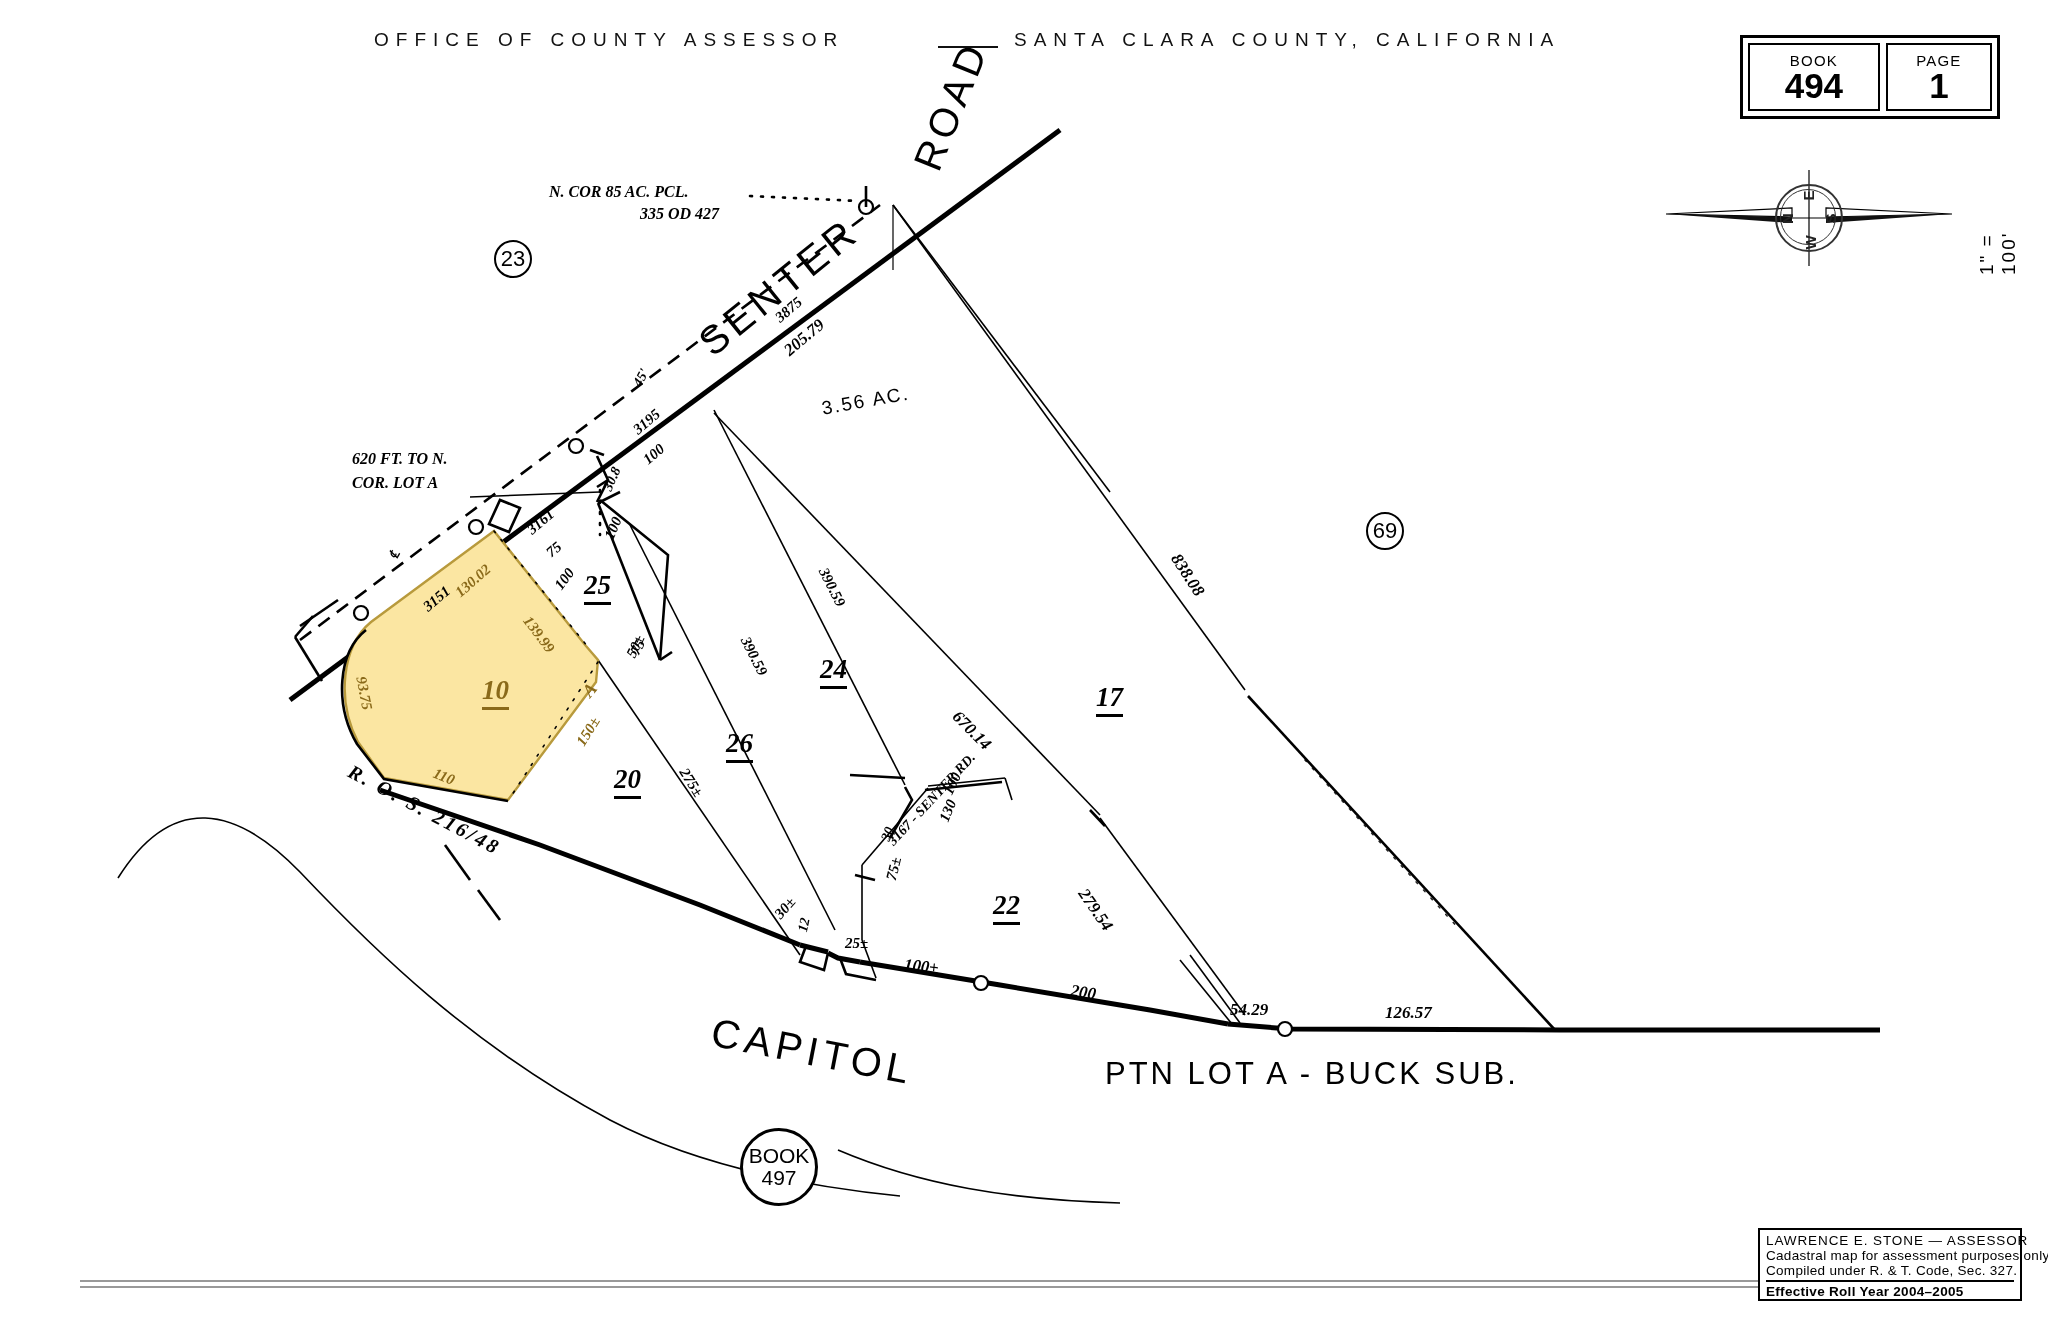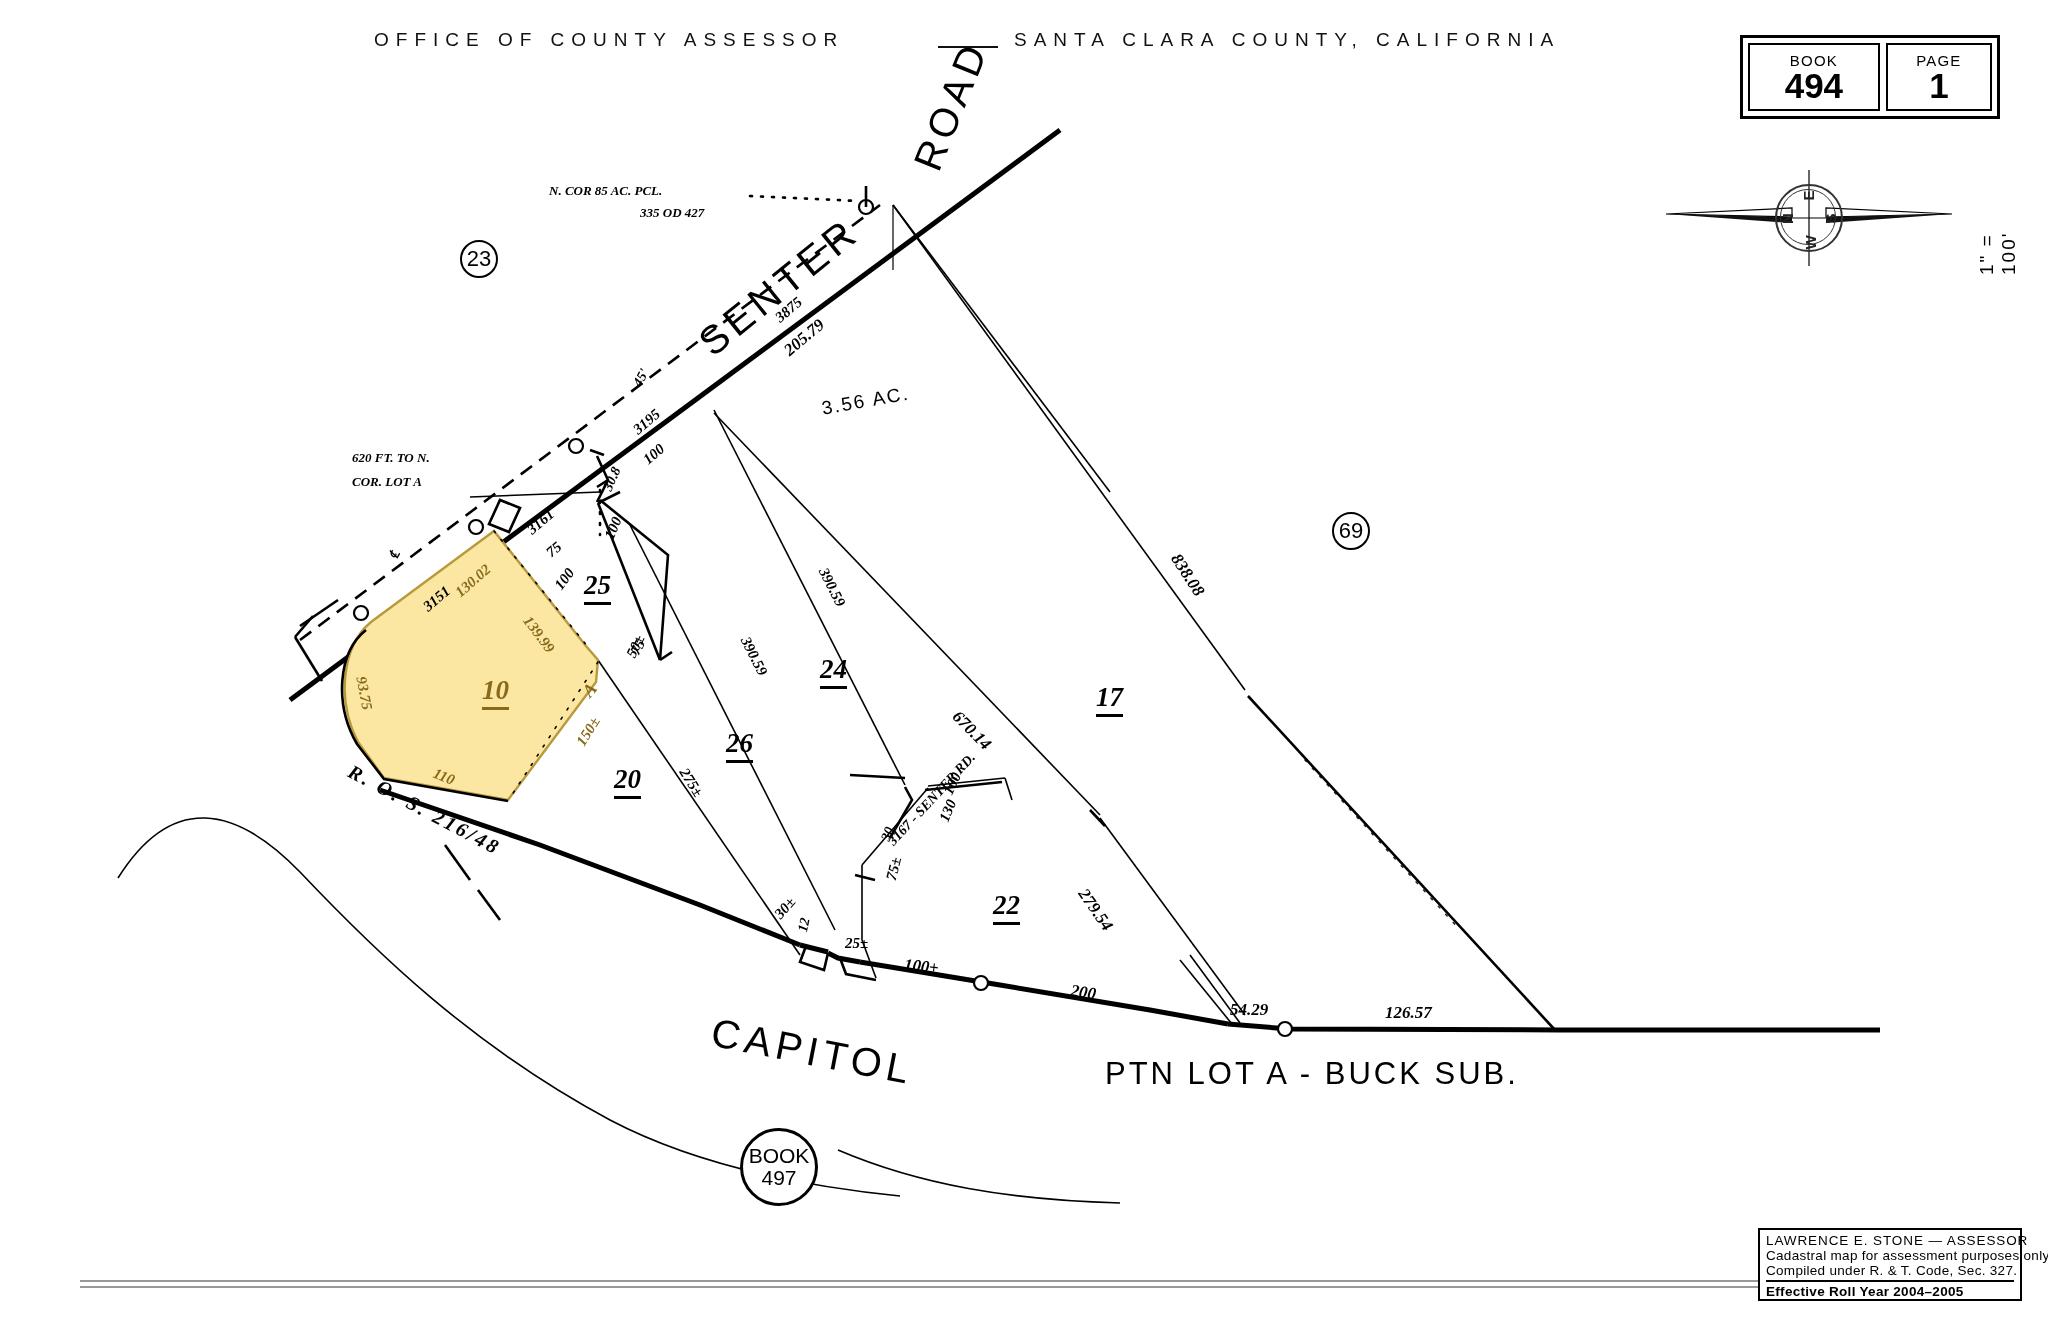--- a/index.html
+++ b/index.html
@@ -32,32 +32,32 @@
 
   
   .compass{position:absolute;}
   .compass .ring{position:absolute;border:2px solid #333;border-radius:50%;}
   .compass .ring2{position:absolute;border:1.5px solid #333;border-radius:50%;}
   .cl{position:absolute;font-size:15px;font-weight:600;color:#222;}
 
   
   .circ{position:absolute;border:2.5px solid #000;border-radius:50%;
         display:flex;align-items:center;justify-content:center;
-        font-size:22px;background:#fff;color:#000;}
+        font-size:22px;background:#fff;color:#000;margin-left:34px;}
   .circ-bk{position:absolute;border:3px solid #000;border-radius:50%;
            display:flex;flex-direction:column;align-items:center;
            justify-content:center;background:#fff;line-height:1.05;}
   .circ-bk span{font-size:21px;}
 
   
   .lbl{position:absolute;white-space:nowrap;transform-origin:0 0;}
   .dim{font-size:15px;font-style:italic;font-weight:700;
        font-family:"Liberation Serif",serif;}
   .dimy{color:#8a6a1a;}
-  .note{font-size:13px;font-style:italic;font-weight:700;
+  .note{font-size:16px;font-style:italic;font-weight:700;
         font-family:"Liberation Serif",serif;}
   .pnum{font-size:27px;font-style:italic;font-weight:700;
         font-family:"Liberation Serif",serif;
         border-bottom:3px solid #000;padding-bottom:1px;}
   .pnum-y{color:#8a6a1a;border-bottom-color:#8a6a1a;}
   .acre{font-size:19px;letter-spacing:2px;font-weight:500;}
   .street-big{font-size:40px;letter-spacing:5px;font-weight:500;}
   .street-huge{font-size:44px;letter-spacing:4px;font-weight:700;}
   .ros{font-size:20px;letter-spacing:3px;font-style:italic;
        font-family:"Liberation Serif",serif;font-weight:700;}

